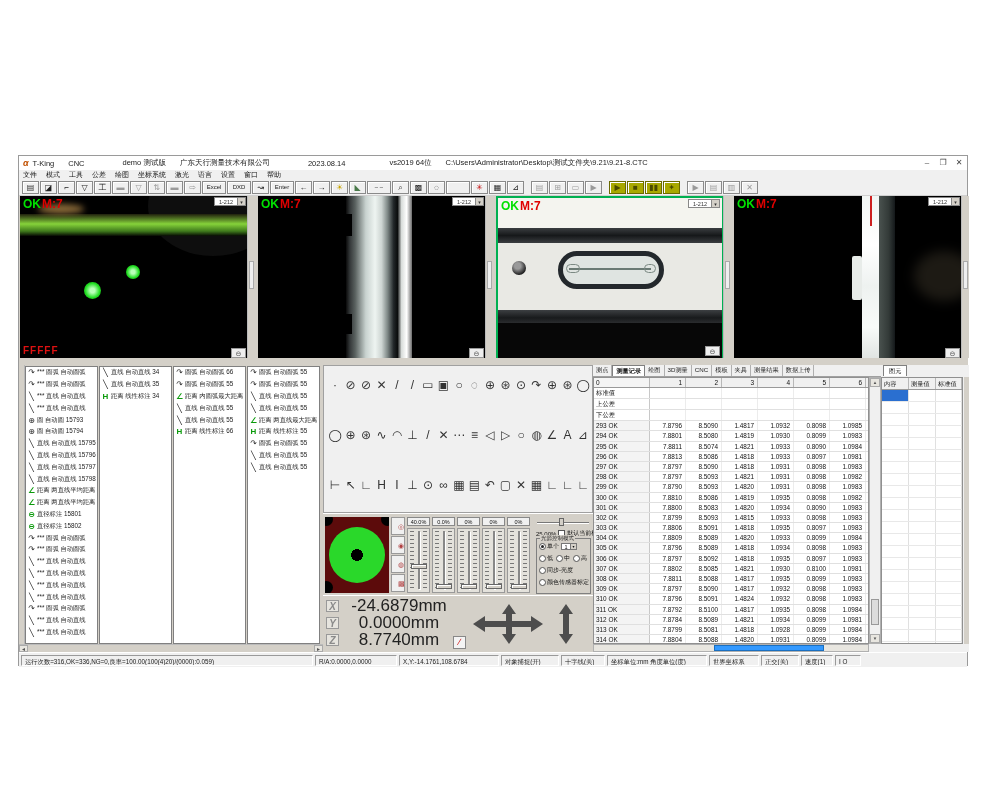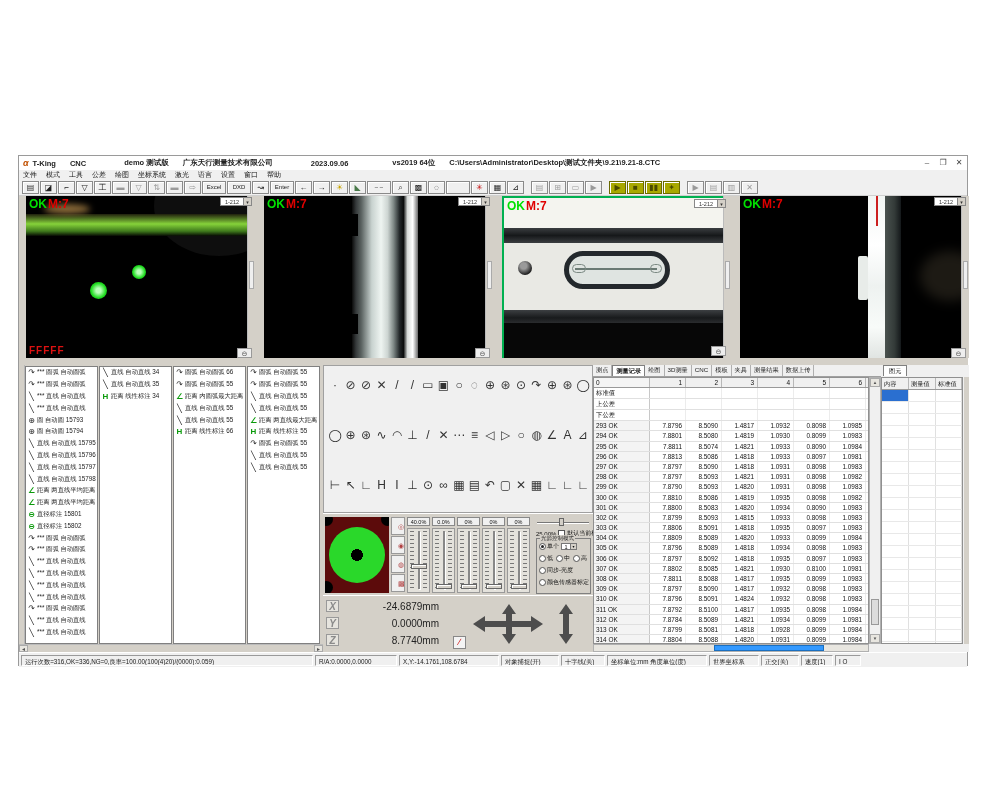--- a/index.html
+++ b/index.html
@@ -1,37 +1,37 @@
 <!DOCTYPE html>
 <html><head>
 <meta charset="utf-8">
 <style>
   html,body{margin:0;padding:0;background:#ffffff;}
   body{width:1000px;height:789px;position:relative;font-family:"Liberation Sans","DejaVu Sans",sans-serif;-webkit-font-smoothing:none;}
   .app{position:absolute;left:18px;top:155px;width:950px;height:511px;background:#f0f0f0;border:1px solid #9a9a9a;box-sizing:border-box;font-size:7px;color:#111;}
   
   .titlebar{position:absolute;left:0;top:0;width:100%;height:14px;background:#ffffff;display:flex;align-items:center;font-size:7.5px;color:#222;}
   .logo{color:#c05000;font-weight:bold;font-style:italic;margin:0 4px 0 4px;font-size:9px;}
-  .tseg{margin-right:14px;white-space:nowrap;font-weight:bold;}
+  .tseg{margin-right:14px;white-space:nowrap;}
   .winbtns{margin-left:auto;display:flex;}
   .winbtn{width:16px;height:12px;text-align:center;font-size:8px;color:#444;line-height:12px;}
   
   .menubar{position:absolute;left:0;top:14px;width:100%;height:10px;background:#f0f0f0;display:flex;align-items:center;padding-left:4px;box-sizing:border-box;}
   .menu-item{margin-right:9px;font-size:7px;color:#111;}
   
   .toolbar{position:absolute;left:0;top:24px;width:100%;height:16px;background:#f0f0f0;display:flex;align-items:center;padding-left:3px;box-sizing:border-box;border-bottom:1px solid #d0d0d0;}
   .tb-btn{height:13px;min-width:17px;margin-right:1px;background:#f0f0f0;border:1px solid #8a8a8a;box-shadow:inset 1px 1px 0 #fff;font-size:8px;line-height:11px;text-align:center;padding:0 1px;color:#222;font-family:inherit;}
   .tb-btn.txt{font-size:6px;min-width:24px;}
   .tb-btn.dis{color:#9a9a9a;}
   .tb-btn.olive{background:#a8a800;color:#4a4a00;border-color:#6a6a00;}
   .tb-sep{width:6px;height:13px;display:inline-block;}
   
   .cameras{position:absolute;left:0;top:40px;width:100%;height:169px;background:#d4d0c8;}
   .vp{position:absolute;top:0;height:169px;width:237px;}
-  .vp-img{position:absolute;left:7px;top:0;width:228px;height:164px;background:#000;overflow:hidden;}
+  .vp-img{position:absolute;left:1px;top:0;width:228px;height:164px;background:#000;overflow:hidden;}
   .vp.sel .vp-img{border:2px solid #00b050;box-sizing:border-box;}
   .vp-vscroll{position:absolute;left:228px;top:0;width:7px;height:162px;background:#d4d0c8;border-left:1px solid #bbb;}
   .vp-vthumb{position:absolute;left:1px;top:40%;width:5px;height:28px;background:#efefef;border:1px solid #aaa;box-sizing:border-box;}
   .vp-hscroll{position:absolute;left:0;top:162px;width:235px;height:7px;background:#d4d0c8;}
   .vp-status{position:absolute;left:3px;top:1px;font-weight:bold;font-size:12px;z-index:5;}
   .vp-ok{color:#00e000;}
   .vp-m{color:#e00000;margin-left:1px;}
   .vp-spin{position:absolute;right:2px;top:1px;width:32px;height:9px;background:#fff;border:1px solid #888;font-size:5.5px;display:flex;align-items:center;z-index:5;box-sizing:border-box;}
   .vp-spin .val{flex:1;text-align:center;color:#333;}
   .vp-spin .dd{width:8px;height:100%;background:#d4d0c8;border-left:1px solid #888;text-align:center;font-size:5px;line-height:8px;color:#333;box-sizing:border-box;}
@@ -108,21 +108,21 @@
   .radline{display:flex;align-items:center;margin:3px 1px 0 2px;white-space:nowrap;}
   .rad{width:5px;height:5px;border:1px solid #555;border-radius:50%;background:#fff;margin-right:1px;display:inline-block;position:relative;flex:0 0 5px;}
   .rad.sel:after{content:"";position:absolute;left:1px;top:1px;width:3px;height:3px;border-radius:50%;background:#222;}
   .ddl{margin-left:2px;width:16px;height:7px;background:#fff;border:1px solid #777;display:inline-flex;font-size:5.5px;box-sizing:border-box;}
   .ddl .v{flex:1;text-align:center;}
   .ddl .a{width:6px;background:#d4d0c8;border-left:1px solid #777;font-size:4px;line-height:5px;text-align:center;box-sizing:border-box;}
   
   .coords{position:absolute;left:0;top:230px;width:270px;height:57px;background:#d4d0c8;border-top:1px solid #fff;}
   .crow{position:absolute;left:3px;height:14px;display:flex;align-items:center;}
   .cbox{width:13px;height:12px;border:1px solid #999;background:#e6e4de;color:#8a8a8a;font-size:10px;font-weight:bold;text-align:center;line-height:11px;font-style:italic;box-sizing:border-box;}
-  .cval{width:100px;text-align:right;font-size:10px;color:#222;}
+  .cval{width:100px;text-align:center;font-size:17px;color:#222;padding-left:10px;}
   .diagbtn{position:absolute;left:130px;top:40px;width:13px;height:13px;background:#f4f4f4;border:1px solid #888;color:#c00;font-size:9px;line-height:11px;text-align:center;box-sizing:border-box;}
   .arrowpad{position:absolute;left:146px;top:6px;}
   
   .results{position:absolute;left:574px;top:0;width:288px;height:287px;background:#f0f0f0;}
   .rtabs{position:absolute;left:0;top:0;width:100%;height:12px;display:flex;border-bottom:1px solid #a0a0a0;box-sizing:border-box;}
   .rtab{font-size:6.2px;padding:1px 3px 0 3px;border-right:1px solid #b0b0b0;color:#222;white-space:nowrap;}
   .rtab.active{background:#fff;border:1px solid #808080;border-bottom:none;font-weight:bold;}
   .rtable{position:absolute;left:0;top:12px;width:276px;height:267px;background:#fff;border:1px solid #909090;overflow:hidden;box-sizing:border-box;}
   .trow{display:grid;grid-template-columns:56px repeat(6,36px);border-bottom:1px solid #e0e0e0;}
   .trow.head{background:#f0f0f0;border-bottom:1px solid #999;}
@@ -154,21 +154,21 @@
 <body>
 
 <div class="app">
 
   <div class="titlebar">
     <span class="logo">α</span>
     <span class="tseg">T-King</span>
     <span class="tseg">CNC</span>
     <span class="tseg" style="margin-left:24px">demo 测试版</span>
     <span class="tseg">广东天行测量技术有限公司</span>
-    <span class="tseg" style="margin-left:24px">2023.09.06</span>
+    <span class="tseg" style="margin-left:24px">2023.08.14</span>
     <span class="tseg" style="margin-left:30px">vs2019 64位</span>
     <span class="tseg">C:\Users\Administrator\Desktop\测试文件夹\9.21\9.21-8.CTC</span>
     <span class="winbtns">
       <span class="winbtn">–</span>
       <span class="winbtn">❐</span>
       <span class="winbtn">✕</span>
     </span>
   </div>
 
   <div class="menubar">

